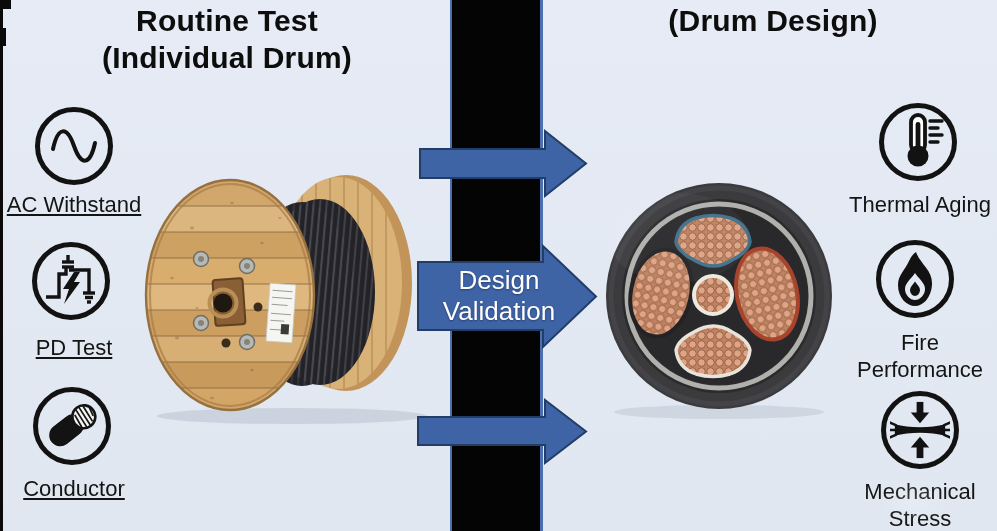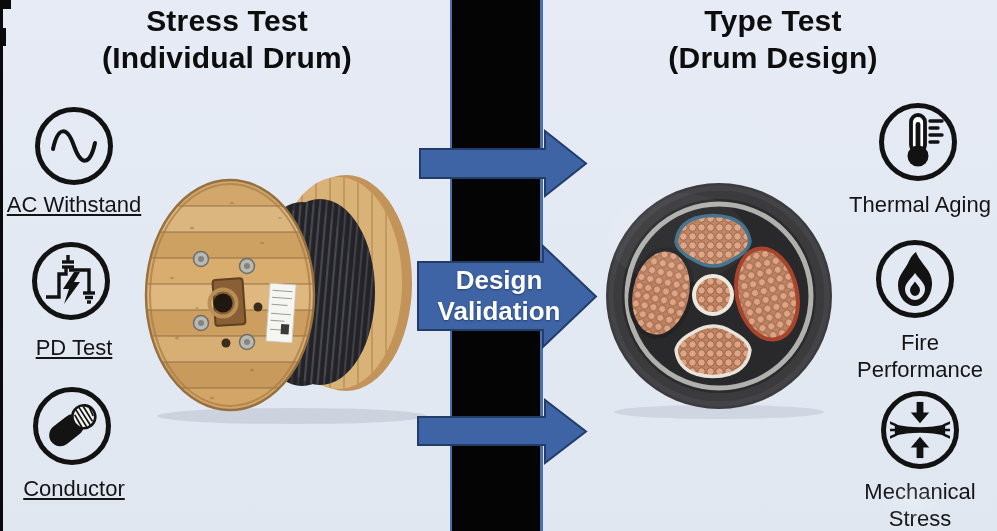--- a/index.html
+++ b/index.html
@@ -23,38 +23,37 @@
   
   .icon-circle{width:68px;height:68px;border:5px solid #121212;border-radius:50%;
     display:flex;align-items:center;justify-content:center;background:transparent;}
   .icon-circle svg{display:block;}
   
   .label{text-align:center;font-size:22px;line-height:27px;color:#141414;}
   .label-left{left:0;width:148px;text-decoration:underline;}
   .label-right{left:838px;width:164px;}
   
   .arrow-caption{left:421px;top:265px;width:156px;text-align:center;
-    font-size:26px;line-height:31px;font-weight:bold;color:#ffffff;
+    font-size:26px;line-height:31px;font-weight:normal;color:#ffffff;
     text-shadow:0 1px 2px rgba(10,20,40,.45);}
   .watermark{left:878px;top:478px;width:72px;height:46px;opacity:.20;
     background:radial-gradient(ellipse at center,#ffffff 0%,rgba(255,255,255,0) 70%);}
 </style>
 </head>
 <body>
 
 <div class="stage">
 
   <div class="abs divider"></div>
 
   <div class="abs title title-left">
-    <div>Stress Test</div>
+    <div>Routine Test</div>
     <div>(Individual Drum)</div>
   </div>
   <div class="abs title title-right">
-    <div>Type Test</div>
     <div>(Drum Design)</div>
   </div>
 
   <div class="abs icon-circle" style="left:35px;top:107px;">
     <svg width="62" height="62" viewBox="-31 -31 62 62">
       <path d="M-21,3 C-16,-20 -7,-20 0,0 C7,20 16,20 21,-3" fill="none" stroke="#121212" stroke-width="4" stroke-linecap="round"></path>
     </svg>
   </div>
   <div class="abs label label-left" style="top:191px;">
     <div>AC Withstand</div>

